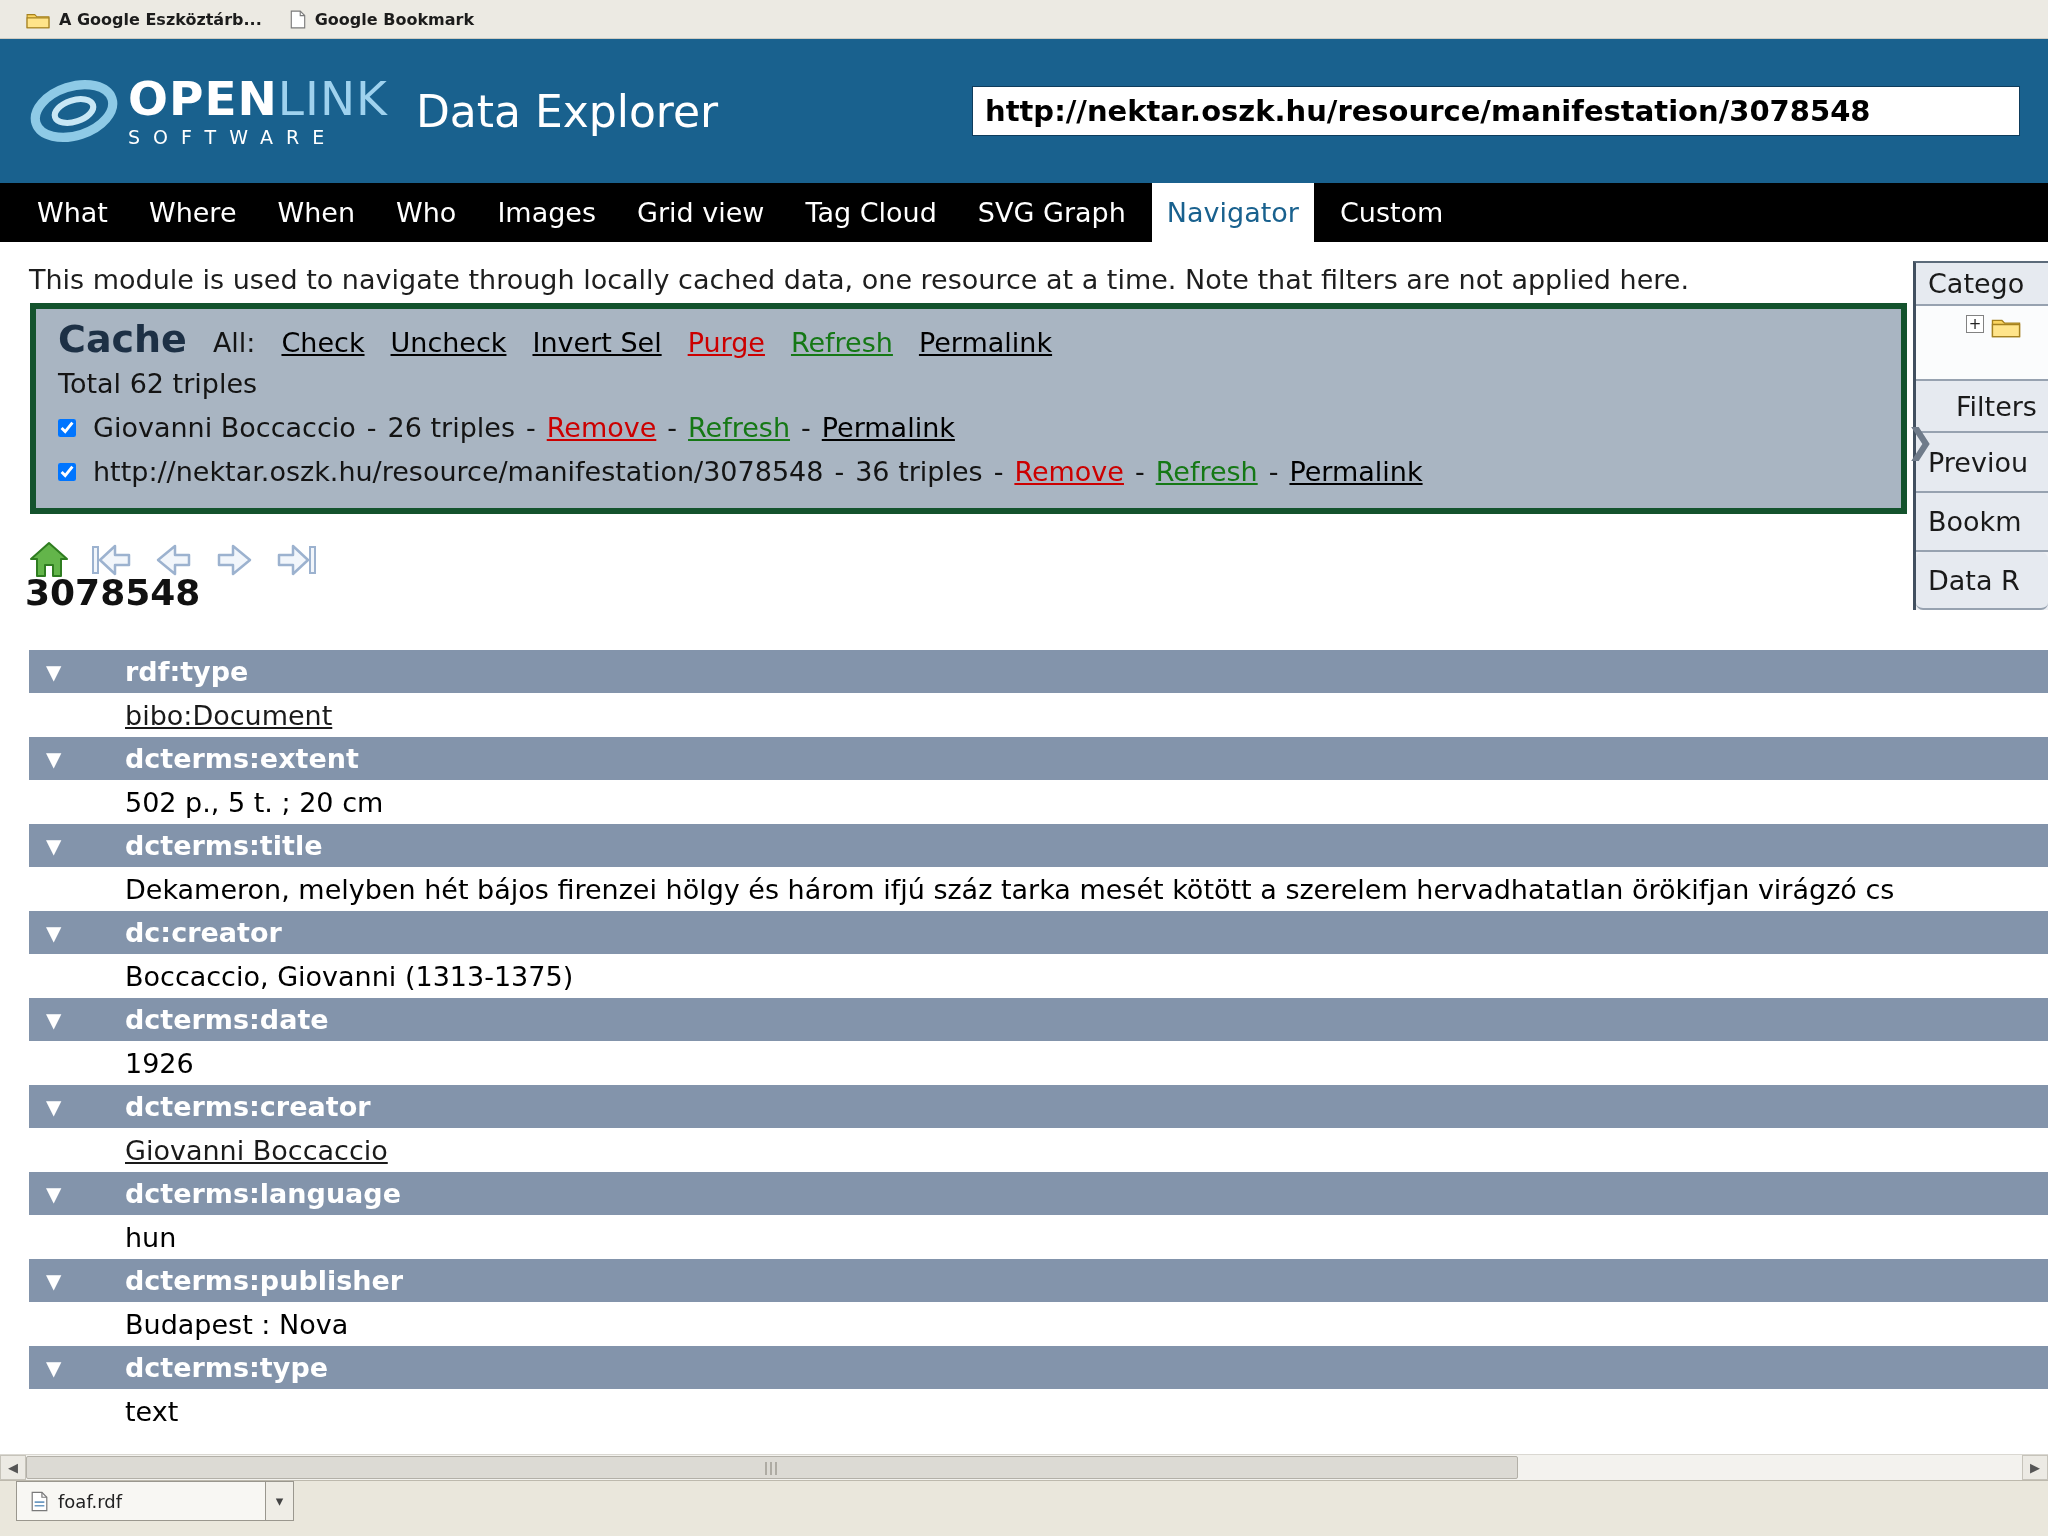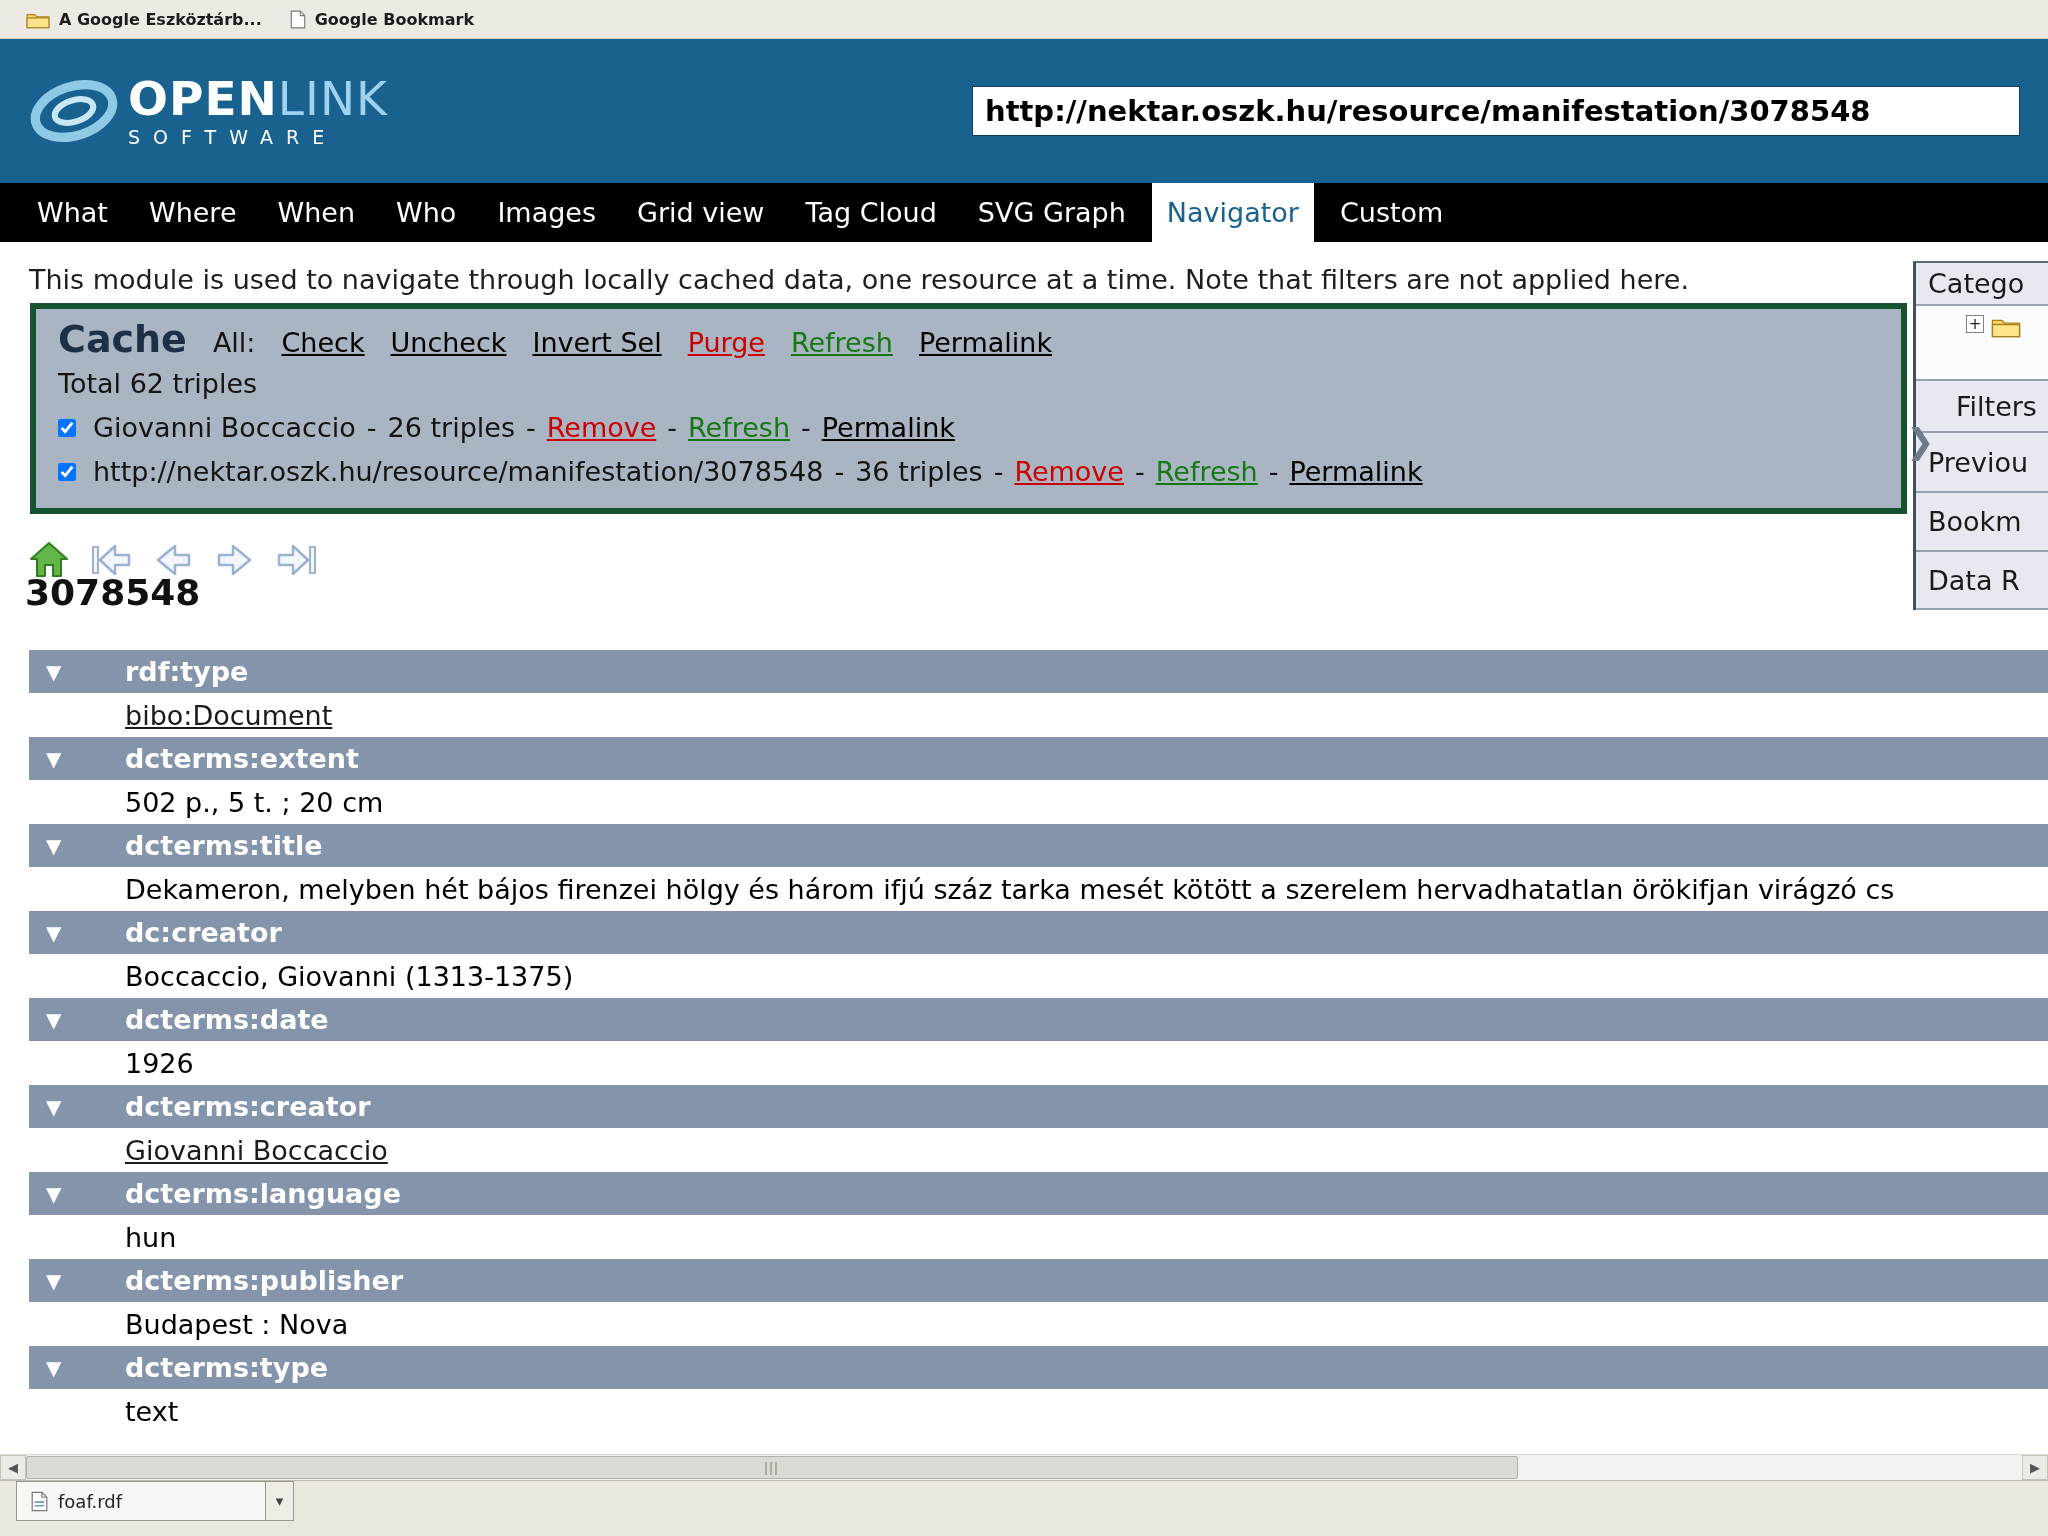--- a/index.html
+++ b/index.html
@@ -119,20 +119,21 @@
         <ellipse cx="30" cy="25" rx="26" ry="16" fill="none" stroke="#8ecae6" stroke-width="6" transform="rotate(-18 30 25)"></ellipse>
         <ellipse cx="30" cy="25" rx="13" ry="7" fill="none" stroke="#c8e7f5" stroke-width="4" transform="rotate(-18 30 25)"></ellipse>
       </svg>
       <div class="logo-text">
         <div class="l1">
           <span>OPEN</span><span class="light">LINK</span>
         </div>
         <div class="l2">SOFTWARE</div>
       </div>
     </div>
+    <div class="app-title">Data Explorer</div>
     <input class="url-input" type="text" value="http://nektar.oszk.hu/resource/manifestation/3078548" style="">
   </div>
 
   <div class="tabbar">
     <div class="tab">What</div>
     <div class="tab">Where</div>
     <div class="tab">When</div>
     <div class="tab">Who</div>
     <div class="tab">Images</div>
     <div class="tab">Grid view</div>
@@ -298,21 +299,21 @@
     </div>
     <div class="sb-row" style="height:52px;padding-left:40px;">
       <span>Filters</span>
     </div>
     <div class="sb-row" style="height:60px;">
       <span>Previou</span>
     </div>
     <div class="sb-row" style="height:59px;">
       <span>Bookm</span>
     </div>
-    <div class="sb-row" style="height:58px;">
+    <div class="sb-row" style="height:58px;border-radius:7px;">
       <span>Data R</span>
     </div>
   </div>
   <div class="collapse-handle">❯</div>
 
   <div class="hscroll">
     <div class="hs-btn">◀</div>
     <div class="hs-track">
       <div class="hs-thumb">
         <div class="hs-grip"></div>

